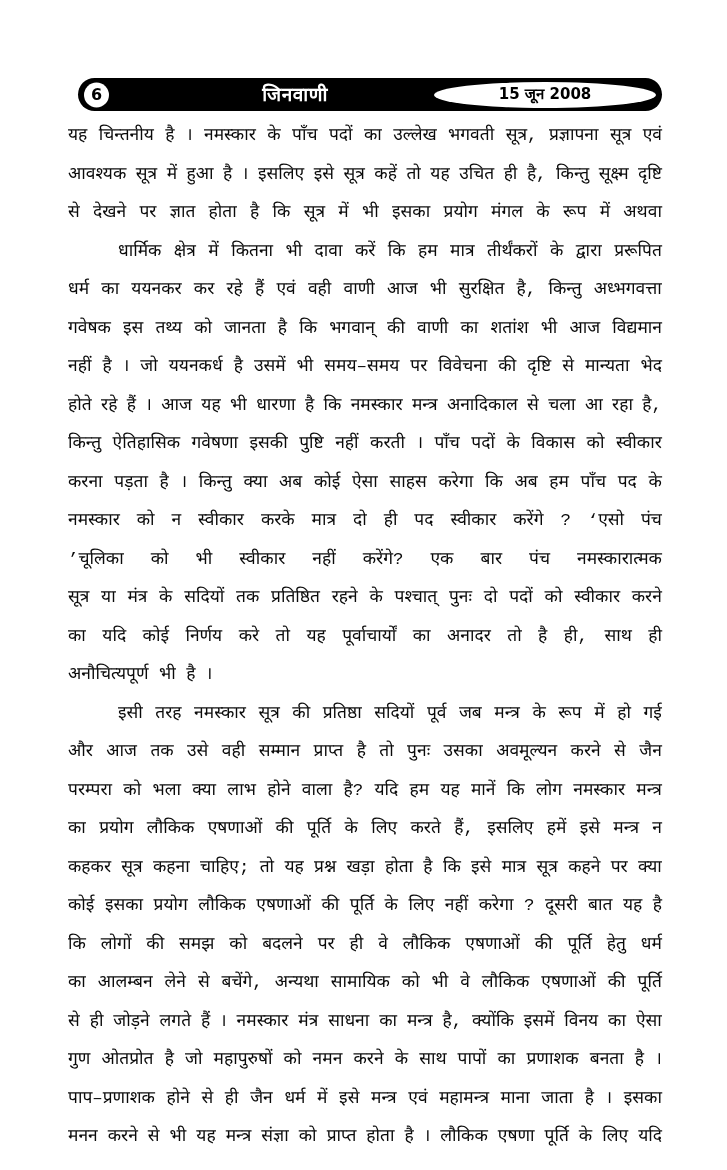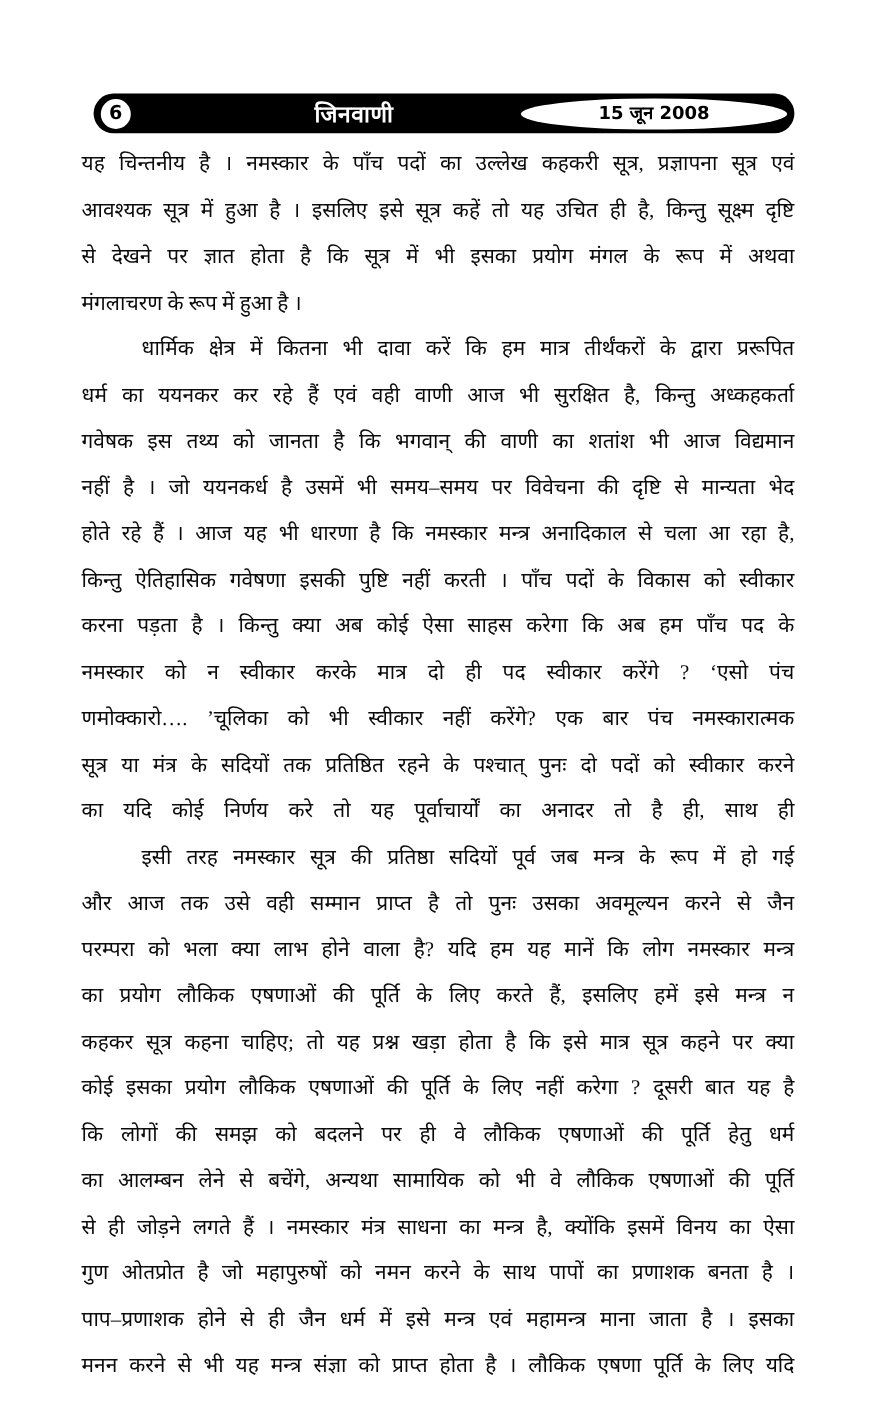--- a/index.html
+++ b/index.html
@@ -89,21 +89,21 @@
   }
 
   
   .body-text {
     position: absolute;
     left: 68px;
     top: 117px;
     width: 594px;
   }
   .text-line {
-    font-family: Liberation Serif, serif;
+    font-family: Liberation Mono, monospace;
     font-size: 17.4px;
     color: #0a0a0a;
     height: 38.5px;
     line-height: 38.5px;
     white-space: pre;
     overflow: visible;
   }
   
   .text-line.j {
     display: flex;
@@ -124,37 +124,37 @@
   <div class="header-bar">
     <div class="page-number-badge">6</div>
     <div class="header-title">जिनवाणी</div>
     <div class="header-date-ellipse">
       <span class="header-date">15 जून 2008</span>
     </div>
   </div>
 
   <div class="body-text">
       <div>
-        <div class="text-line j"><span>यह</span><span>चिन्तनीय</span><span>है</span><span>।</span><span>नमस्कार</span><span>के</span><span>पाँच</span><span>पदों</span><span>का</span><span>उल्लेख</span><span>कहकरी</span><span>सूत्र,</span><span>प्रज्ञापना</span><span>सूत्र</span><span>एवं</span></div>
+        <div class="text-line j"><span>यह</span><span>चिन्तनीय</span><span>है</span><span>।</span><span>नमस्कार</span><span>के</span><span>पाँच</span><span>पदों</span><span>का</span><span>उल्लेख</span><span>भगवती</span><span>सूत्र,</span><span>प्रज्ञापना</span><span>सूत्र</span><span>एवं</span></div>
         <div class="text-line j"><span>आवश्यक</span><span>सूत्र</span><span>में</span><span>हुआ</span><span>है</span><span>।</span><span>इसलिए</span><span>इसे</span><span>सूत्र</span><span>कहें</span><span>तो</span><span>यह</span><span>उचित</span><span>ही</span><span>है,</span><span>किन्तु</span><span>सूक्ष्म</span><span>दृष्टि</span></div>
         <div class="text-line j"><span>से</span><span>देखने</span><span>पर</span><span>ज्ञात</span><span>होता</span><span>है</span><span>कि</span><span>सूत्र</span><span>में</span><span>भी</span><span>इसका</span><span>प्रयोग</span><span>मंगल</span><span>के</span><span>रूप</span><span>में</span><span>अथवा</span></div>
-        <div class="text-line">मंगलाचरण के रूप में हुआ है ।</div>
       </div>
       <div>
         <div class="text-line indent j"><span>धार्मिक</span><span>क्षेत्र</span><span>में</span><span>कितना</span><span>भी</span><span>दावा</span><span>करें</span><span>कि</span><span>हम</span><span>मात्र</span><span>तीर्थंकरों</span><span>के</span><span>द्वारा</span><span>प्ररूपित</span></div>
-        <div class="text-line j"><span>धर्म</span><span>का</span><span>ययनकर</span><span>कर</span><span>रहे</span><span>हैं</span><span>एवं</span><span>वही</span><span>वाणी</span><span>आज</span><span>भी</span><span>सुरक्षित</span><span>है,</span><span>किन्तु</span><span>अध्कहकर्ता</span></div>
+        <div class="text-line j"><span>धर्म</span><span>का</span><span>ययनकर</span><span>कर</span><span>रहे</span><span>हैं</span><span>एवं</span><span>वही</span><span>वाणी</span><span>आज</span><span>भी</span><span>सुरक्षित</span><span>है,</span><span>किन्तु</span><span>अध्भगवत्ता</span></div>
         <div class="text-line j"><span>गवेषक</span><span>इस</span><span>तथ्य</span><span>को</span><span>जानता</span><span>है</span><span>कि</span><span>भगवान्</span><span>की</span><span>वाणी</span><span>का</span><span>शतांश</span><span>भी</span><span>आज</span><span>विद्यमान</span></div>
         <div class="text-line j"><span>नहीं</span><span>है</span><span>।</span><span>जो</span><span>ययनकर्ध</span><span>है</span><span>उसमें</span><span>भी</span><span>समय–समय</span><span>पर</span><span>विवेचना</span><span>की</span><span>दृष्टि</span><span>से</span><span>मान्यता</span><span>भेद</span></div>
         <div class="text-line j"><span>होते</span><span>रहे</span><span>हैं</span><span>।</span><span>आज</span><span>यह</span><span>भी</span><span>धारणा</span><span>है</span><span>कि</span><span>नमस्कार</span><span>मन्त्र</span><span>अनादिकाल</span><span>से</span><span>चला</span><span>आ</span><span>रहा</span><span>है,</span></div>
         <div class="text-line j"><span>किन्तु</span><span>ऐतिहासिक</span><span>गवेषणा</span><span>इसकी</span><span>पुष्टि</span><span>नहीं</span><span>करती</span><span>।</span><span>पाँच</span><span>पदों</span><span>के</span><span>विकास</span><span>को</span><span>स्वीकार</span></div>
         <div class="text-line j"><span>करना</span><span>पड़ता</span><span>है</span><span>।</span><span>किन्तु</span><span>क्या</span><span>अब</span><span>कोई</span><span>ऐसा</span><span>साहस</span><span>करेगा</span><span>कि</span><span>अब</span><span>हम</span><span>पाँच</span><span>पद</span><span>के</span></div>
         <div class="text-line j"><span>नमस्कार</span><span>को</span><span>न</span><span>स्वीकार</span><span>करके</span><span>मात्र</span><span>दो</span><span>ही</span><span>पद</span><span>स्वीकार</span><span>करेंगे</span><span>?</span><span>‘एसो</span><span>पंच</span></div>
-        <div class="text-line j"><span>णमोक्कारो….</span><span>’चूलिका</span><span>को</span><span>भी</span><span>स्वीकार</span><span>नहीं</span><span>करेंगे?</span><span>एक</span><span>बार</span><span>पंच</span><span>नमस्कारात्मक</span></div>
+        <div class="text-line j"><span>’चूलिका</span><span>को</span><span>भी</span><span>स्वीकार</span><span>नहीं</span><span>करेंगे?</span><span>एक</span><span>बार</span><span>पंच</span><span>नमस्कारात्मक</span></div>
         <div class="text-line j"><span>सूत्र</span><span>या</span><span>मंत्र</span><span>के</span><span>सदियों</span><span>तक</span><span>प्रतिष्ठित</span><span>रहने</span><span>के</span><span>पश्चात्</span><span>पुनः</span><span>दो</span><span>पदों</span><span>को</span><span>स्वीकार</span><span>करने</span></div>
         <div class="text-line j"><span>का</span><span>यदि</span><span>कोई</span><span>निर्णय</span><span>करे</span><span>तो</span><span>यह</span><span>पूर्वाचार्यों</span><span>का</span><span>अनादर</span><span>तो</span><span>है</span><span>ही,</span><span>साथ</span><span>ही</span></div>
+        <div class="text-line">अनौचित्यपूर्ण भी है ।</div>
       </div>
       <div>
         <div class="text-line indent j"><span>इसी</span><span>तरह</span><span>नमस्कार</span><span>सूत्र</span><span>की</span><span>प्रतिष्ठा</span><span>सदियों</span><span>पूर्व</span><span>जब</span><span>मन्त्र</span><span>के</span><span>रूप</span><span>में</span><span>हो</span><span>गई</span></div>
         <div class="text-line j"><span>और</span><span>आज</span><span>तक</span><span>उसे</span><span>वही</span><span>सम्मान</span><span>प्राप्त</span><span>है</span><span>तो</span><span>पुनः</span><span>उसका</span><span>अवमूल्यन</span><span>करने</span><span>से</span><span>जैन</span></div>
         <div class="text-line j"><span>परम्परा</span><span>को</span><span>भला</span><span>क्या</span><span>लाभ</span><span>होने</span><span>वाला</span><span>है?</span><span>यदि</span><span>हम</span><span>यह</span><span>मानें</span><span>कि</span><span>लोग</span><span>नमस्कार</span><span>मन्त्र</span></div>
         <div class="text-line j"><span>का</span><span>प्रयोग</span><span>लौकिक</span><span>एषणाओं</span><span>की</span><span>पूर्ति</span><span>के</span><span>लिए</span><span>करते</span><span>हैं,</span><span>इसलिए</span><span>हमें</span><span>इसे</span><span>मन्त्र</span><span>न</span></div>
         <div class="text-line j"><span>कहकर</span><span>सूत्र</span><span>कहना</span><span>चाहिए;</span><span>तो</span><span>यह</span><span>प्रश्न</span><span>खड़ा</span><span>होता</span><span>है</span><span>कि</span><span>इसे</span><span>मात्र</span><span>सूत्र</span><span>कहने</span><span>पर</span><span>क्या</span></div>
         <div class="text-line j"><span>कोई</span><span>इसका</span><span>प्रयोग</span><span>लौकिक</span><span>एषणाओं</span><span>की</span><span>पूर्ति</span><span>के</span><span>लिए</span><span>नहीं</span><span>करेगा</span><span>?</span><span>दूसरी</span><span>बात</span><span>यह</span><span>है</span></div>
         <div class="text-line j"><span>कि</span><span>लोगों</span><span>की</span><span>समझ</span><span>को</span><span>बदलने</span><span>पर</span><span>ही</span><span>वे</span><span>लौकिक</span><span>एषणाओं</span><span>की</span><span>पूर्ति</span><span>हेतु</span><span>धर्म</span></div>
         <div class="text-line j"><span>का</span><span>आलम्बन</span><span>लेने</span><span>से</span><span>बचेंगे,</span><span>अन्यथा</span><span>सामायिक</span><span>को</span><span>भी</span><span>वे</span><span>लौकिक</span><span>एषणाओं</span><span>की</span><span>पूर्ति</span></div>

